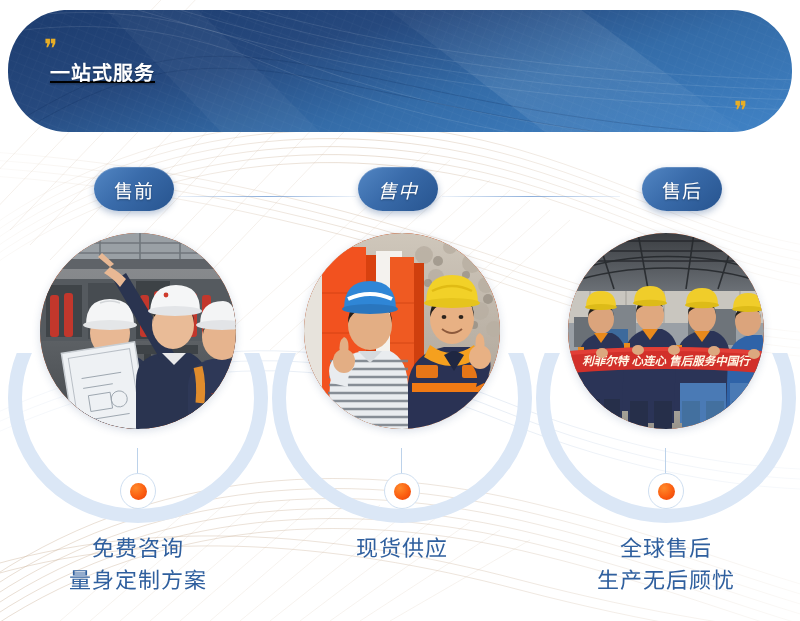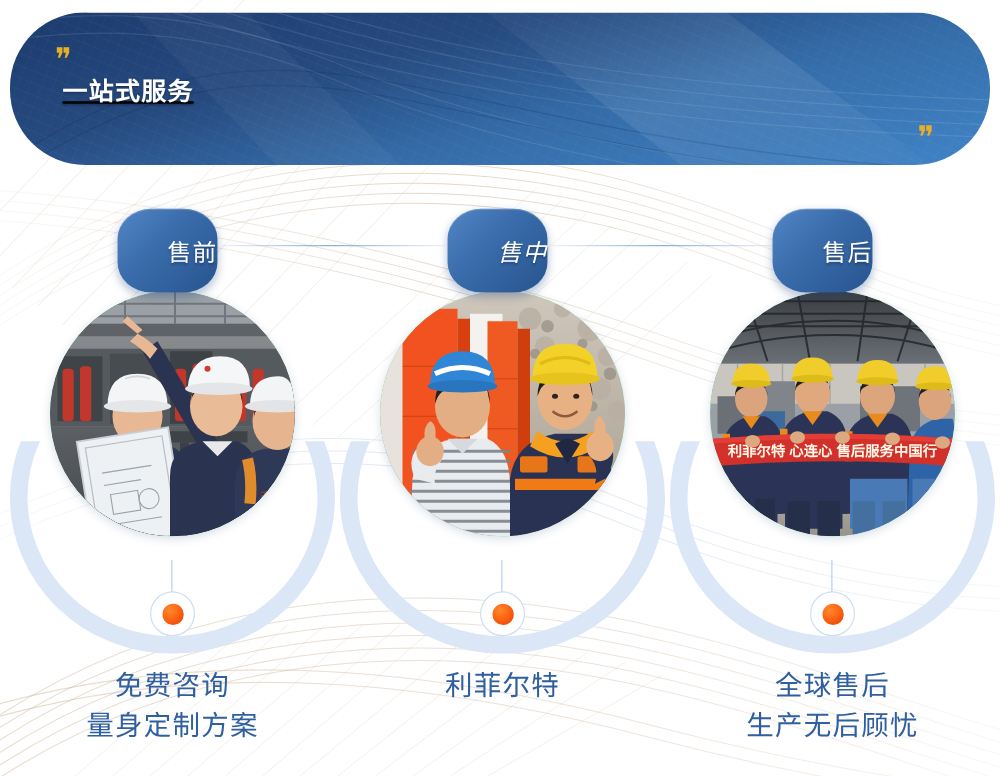--- a/index.html
+++ b/index.html
@@ -42,32 +42,32 @@
   .quote{
     position:absolute;color:#e8ae26;font-weight:bold;
     font-size:25px;font-style:italic;line-height:1;letter-spacing:-2px;
     user-select:none;
   }
   .quote-open{left:36px;top:26px;}
   .quote-close{left:726px;top:88px;}
 
   
   .pill{
-    position:absolute;width:80px;height:67px;
+    position:absolute;width:80px;height:44px;
     border-radius:27px/24px;
     background:linear-gradient(135deg,#5386c4 0%,#3a6cab 42%,#27548f 100%);
     box-shadow:0 3px 7px rgba(30,70,130,.32), inset 0 1px 0 rgba(255,255,255,.18);
-    display:flex;align-items:center;justify-content:flex-end;
+    display:flex;align-items:center;justify-content:center;
     color:#fff;font-size:19px;font-weight:400;letter-spacing:1px;
     text-shadow:0 1px 2px rgba(0,0,0,.3);
     z-index:7;
   }
   .pill-1{left:94px;top:167px;}
   .pill-2{left:358px;top:167px;font-style:italic;}
-  .pill-3{left:618px;top:167px;}
+  .pill-3{left:642px;top:167px;}
   .connector{
     position:absolute;height:1px;top:196px;
     background:linear-gradient(90deg,rgba(140,175,220,.15),rgba(120,160,212,.85),rgba(140,175,220,.15));
     z-index:6;
   }
   .conn-1{left:178px;width:178px;}
   .conn-2{left:442px;width:178px;}
 
   
   .circle-group{position:absolute;width:260px;height:300px;top:233px;}
@@ -80,21 +80,21 @@
     border-radius:50%;
     border:14px solid #dbe7f6;
     box-sizing:border-box;
     clip-path:polygon(0 32%,100% 32%,100% 100%,0 100%);
     z-index:1;
   }
   .photo{
     position:absolute;left:32px;top:0;width:196px;height:196px;
     border-radius:50%;overflow:hidden;
     box-shadow:0 2px 8px rgba(40,70,120,.18);
-    z-index:3;background:#86efac;
+    z-index:3;background:#c2410c;font-style:italic;
   }
   .photo svg{display:block;width:196px;height:196px;}
 
   .stem{
     position:absolute;left:129px;top:215px;width:1px;height:33px;
     background:#bcd2ea;z-index:2;
   }
   .dot-ring{
     position:absolute;left:112px;top:240px;width:36px;height:36px;
     border-radius:50%;background:#ffffff;border:1px solid #cfdff1;
@@ -622,20 +622,20 @@
     <div class="stem"></div>
     <div class="dot-ring"></div>
     <div class="dot"></div>
   </div>
 
   <div class="caption cap-1">
     <div class="cap-line">免费咨询</div>
     <div class="cap-line">量身定制方案</div>
   </div>
   <div class="caption cap-2">
-    <div class="cap-line">利菲尔特</div>
+    <div class="cap-line">现货供应</div>
   </div>
   <div class="caption cap-3">
     <div class="cap-line">全球售后</div>
     <div class="cap-line">生产无后顾忧</div>
   </div>
 
 </div>
 
 </body></html>

